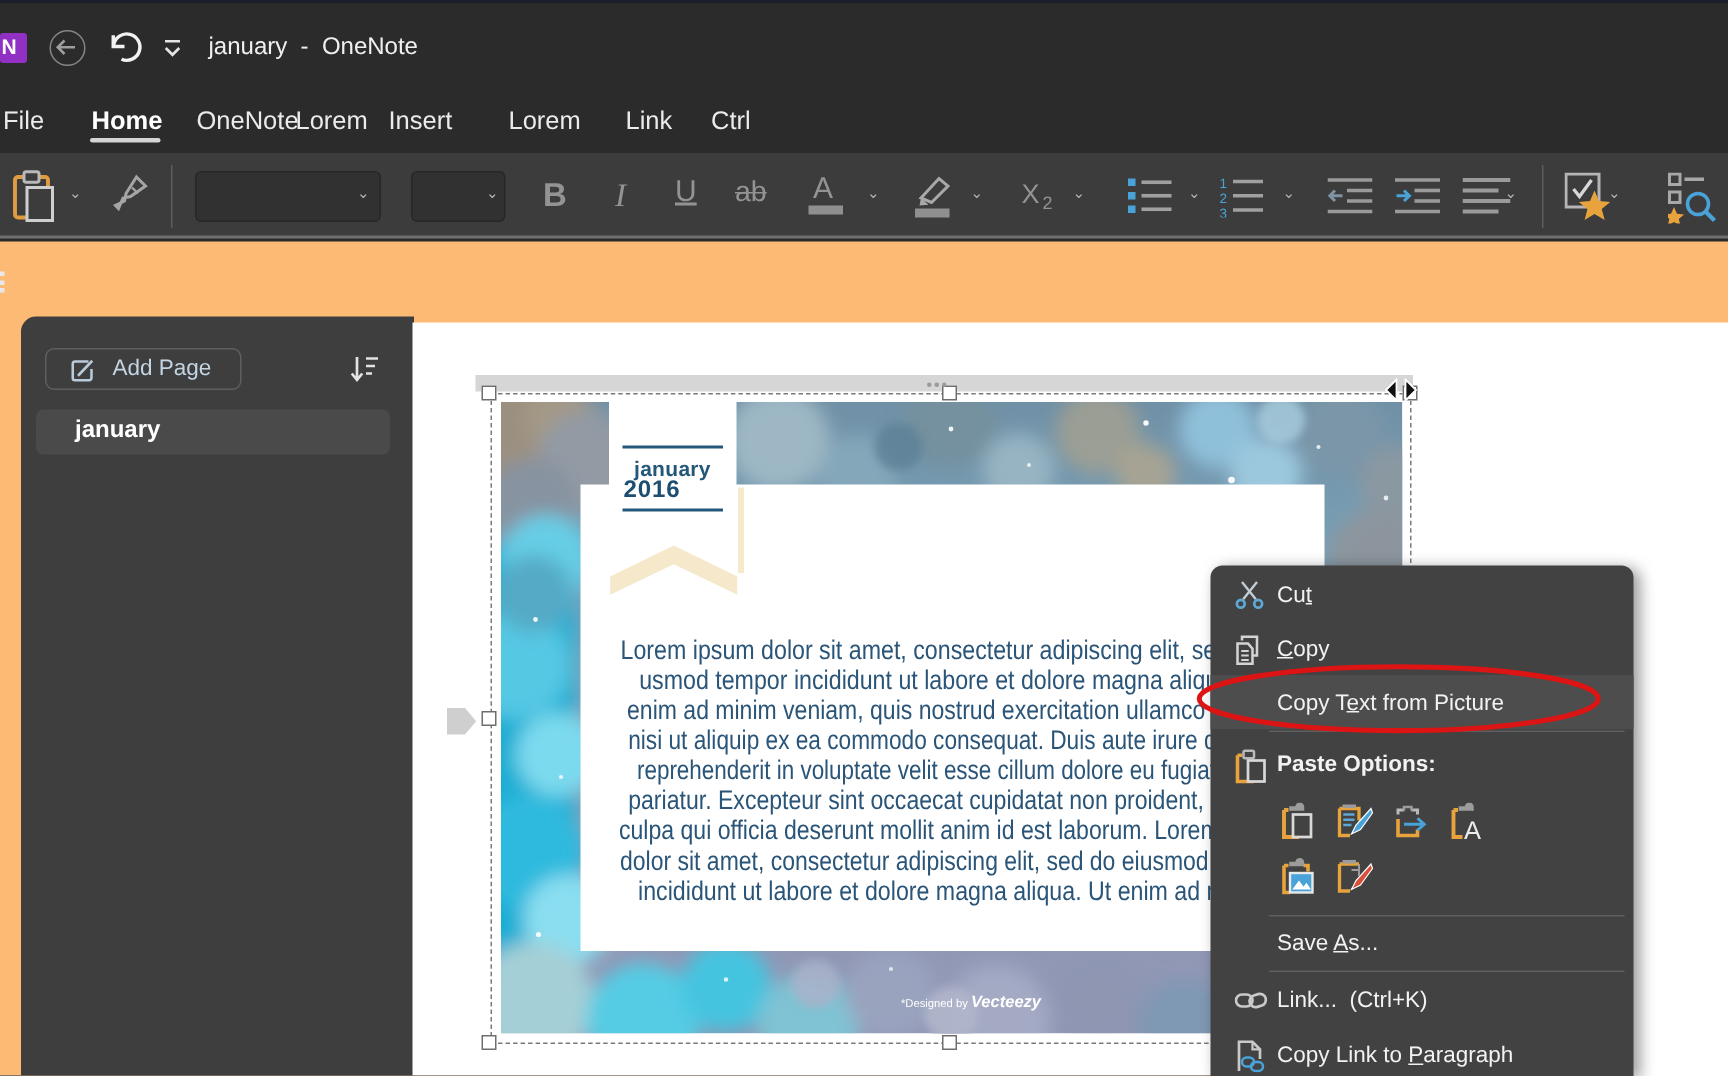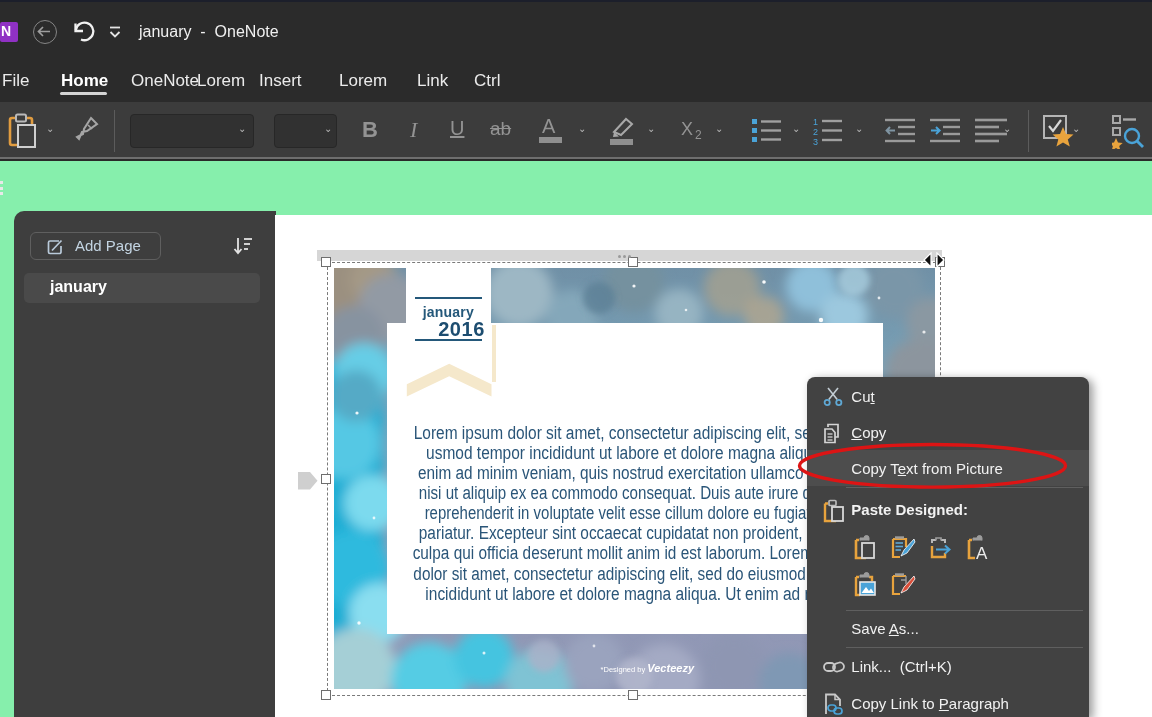--- a/index.html
+++ b/index.html
@@ -27,21 +27,21 @@
   #homeline { left:60px; top:31px; width:47px; height:3.4px; background:#d4d4d4; border-radius:2px; }
 
   
   #ribbon { left:0; top:102px; width:1152px; height:57px; background:#3c3c3c; border-bottom:2px solid #6e6e6e; }
   .sep { position:absolute; top:8px; width:1px; height:42px; background:#5c5c5c; }
   .combo { position:absolute; top:12px; height:34px; background:#313131; border:1px solid #272727; border-radius:4px; }
   .chev { position:absolute; color:#b8b8b8; font-size:10px; }
   .ticon { position:absolute; color:#939393; }
 
   
-  #content { left:0; top:161px; width:1152px; height:556px; background:#86efac; }
+  #content { left:0; top:161px; width:1152px; height:556px; background:#fdba74; }
   #panel { left:14px; top:50px; width:262px; height:506px; background:#3e3e3e; border-radius:10px 0 0 0; }
   #addpage { left:16px; top:21px; width:131px; height:28px; border:1px solid #5f5f5f; border-radius:6px; color:#c3d4e2; font-size:15px; }
   #addpage span { position:absolute; left:44px; top:4px; }
   #jan { left:10px; top:62px; width:236px; height:30px; background:#4a4a4a; border-radius:5px; }
   #jan span { position:absolute; left:26px; top:5px; font-size:16px; font-weight:bold; color:#fff; }
   #page { left:275px; top:54px; width:877px; height:502px; background:#fff; }
   #grayband { left:42px; top:35px; width:625px; height:11px; background:#d6d6d6; }
 
   
   #seldash { left:52px; top:47px; width:614px; height:434px; border:1px dashed #7a7a7a; }
@@ -328,21 +328,21 @@
         
         <div class="abs" style="left:157.5px;top:56.7px;width:4.5px;height:56.9px;background:#f5e8cb"></div>
         <svg class="abs" style="left:72px;top:95px" width="87" height="35" viewBox="0 0 87 35">
           <path d="M0.8 21.3 L43.2 0.7 L85.5 21.3 L85.5 33.5 L43.2 13.2 L0.8 33.5 Z" fill="#f5e8cb"></path>
         </svg>
         
         <div class="abs" id="banner"></div>
         <div class="abs" style="left:81.2px;top:29px;width:66.7px;height:2.3px;background:#24587a"></div>
         <div class="abs" style="left:81.2px;top:70.5px;width:66.7px;height:2.3px;background:#24587a"></div>
         <div class="abs" style="left:71.7px;top:36px;width:85.2px;text-align:center;color:#24587a;font-size:14px;font-weight:bold;letter-spacing:0.2px">january</div>
-        <div class="abs" style="left:85px;top:51px;width:85.2px;text-align:center;color:#1d4d70;font-size:20px;font-weight:bold;letter-spacing:0.6px;top:50px!important">2016</div>
+        <div class="abs" style="left:58px;top:51px;width:85.2px;text-align:center;color:#1d4d70;font-size:16px;font-weight:bold;letter-spacing:0.6px;top:50px!important">2016</div>
         
         
         <div class="abs" id="lorem">
           <div style="transform:scaleX(0.8592)">Lorem ipsum dolor sit amet, consectetur adipiscing elit, sed do ei</div>
           <div style="transform:scaleX(0.8594)">usmod tempor incididunt ut labore et dolore magna aliqua. Ut</div>
           <div style="transform:scaleX(0.8524)">enim ad minim veniam, quis nostrud exercitation ullamco laboris</div>
           <div style="transform:scaleX(0.8394)">nisi ut aliquip ex ea commodo consequat. Duis aute irure dolor in</div>
           <div style="transform:scaleX(0.8313)">reprehenderit in voluptate velit esse cillum dolore eu fugiat nulla</div>
           <div style="transform:scaleX(0.8542)">pariatur. Excepteur sint occaecat cupidatat non proident, sunt in</div>
           <div style="transform:scaleX(0.854)">culpa qui officia deserunt mollit anim id est laborum. Lorem ipsum</div>
@@ -395,21 +395,21 @@
     </svg>
     <div class="mi" style="top:47.5px"><u>C</u>opy</div>
     <div class="abs" style="left:0;top:73.4px;width:282px;height:36.5px;background:#4d4d4d"></div>
     <div class="mi" style="top:83.2px">Copy T<u>e</u>xt from Picture</div>
     <div class="msep" style="top:110.9px"></div>
     <svg class="micon" style="top:122px" width="22" height="24" viewBox="0 0 22 24">
       <path d="M2 4.5 H5 M2 4.5 V22 H13 M2 22 V4.5" fill="none" stroke="#e8a33d" stroke-width="2.4"></path>
       <rect x="6" y="1.5" width="7" height="5" rx="1" fill="none" stroke="#b9b9b9" stroke-width="1.7"></rect>
       <rect x="9" y="8" width="11" height="14" fill="#424242" stroke="#d9d9d9" stroke-width="1.8"></rect>
     </svg>
-    <div class="mi" style="top:124.4px;font-weight:bold">Paste Designed:</div>
+    <div class="mi" style="top:124.4px;font-weight:bold">Paste Options:</div>
 
     <svg class="pico" style="left:45.6px;top:158.4px" width="26" height="26" viewBox="0 0 26 26">
       <path d="M4 5 H7 M4 5 V23 H14 M4 23 V5" fill="none" stroke="#e8a33d" stroke-width="2.6"></path>
       <path d="M8 5.5 V3 H12 a2.5 2.5 0 0 1 5 0 H17 V5.5" fill="#9c9c9c" stroke="#9c9c9c" stroke-width="1"></path>
       <rect x="10" y="8" width="12" height="15" fill="#424242" stroke="#d9d9d9" stroke-width="1.8"></rect>
     </svg>
     <svg class="pico" style="left:83.4px;top:158.4px" width="26" height="26" viewBox="0 0 26 26">
       <path d="M3 4 H16 V12 M3 4 V22 H10" fill="none" stroke="#e8a33d" stroke-width="2.2"></path>
       <path d="M5 2.5 H14" stroke="#9c9c9c" stroke-width="2.4"></path>
       <g stroke="#5fa8d4" stroke-width="1.6">

